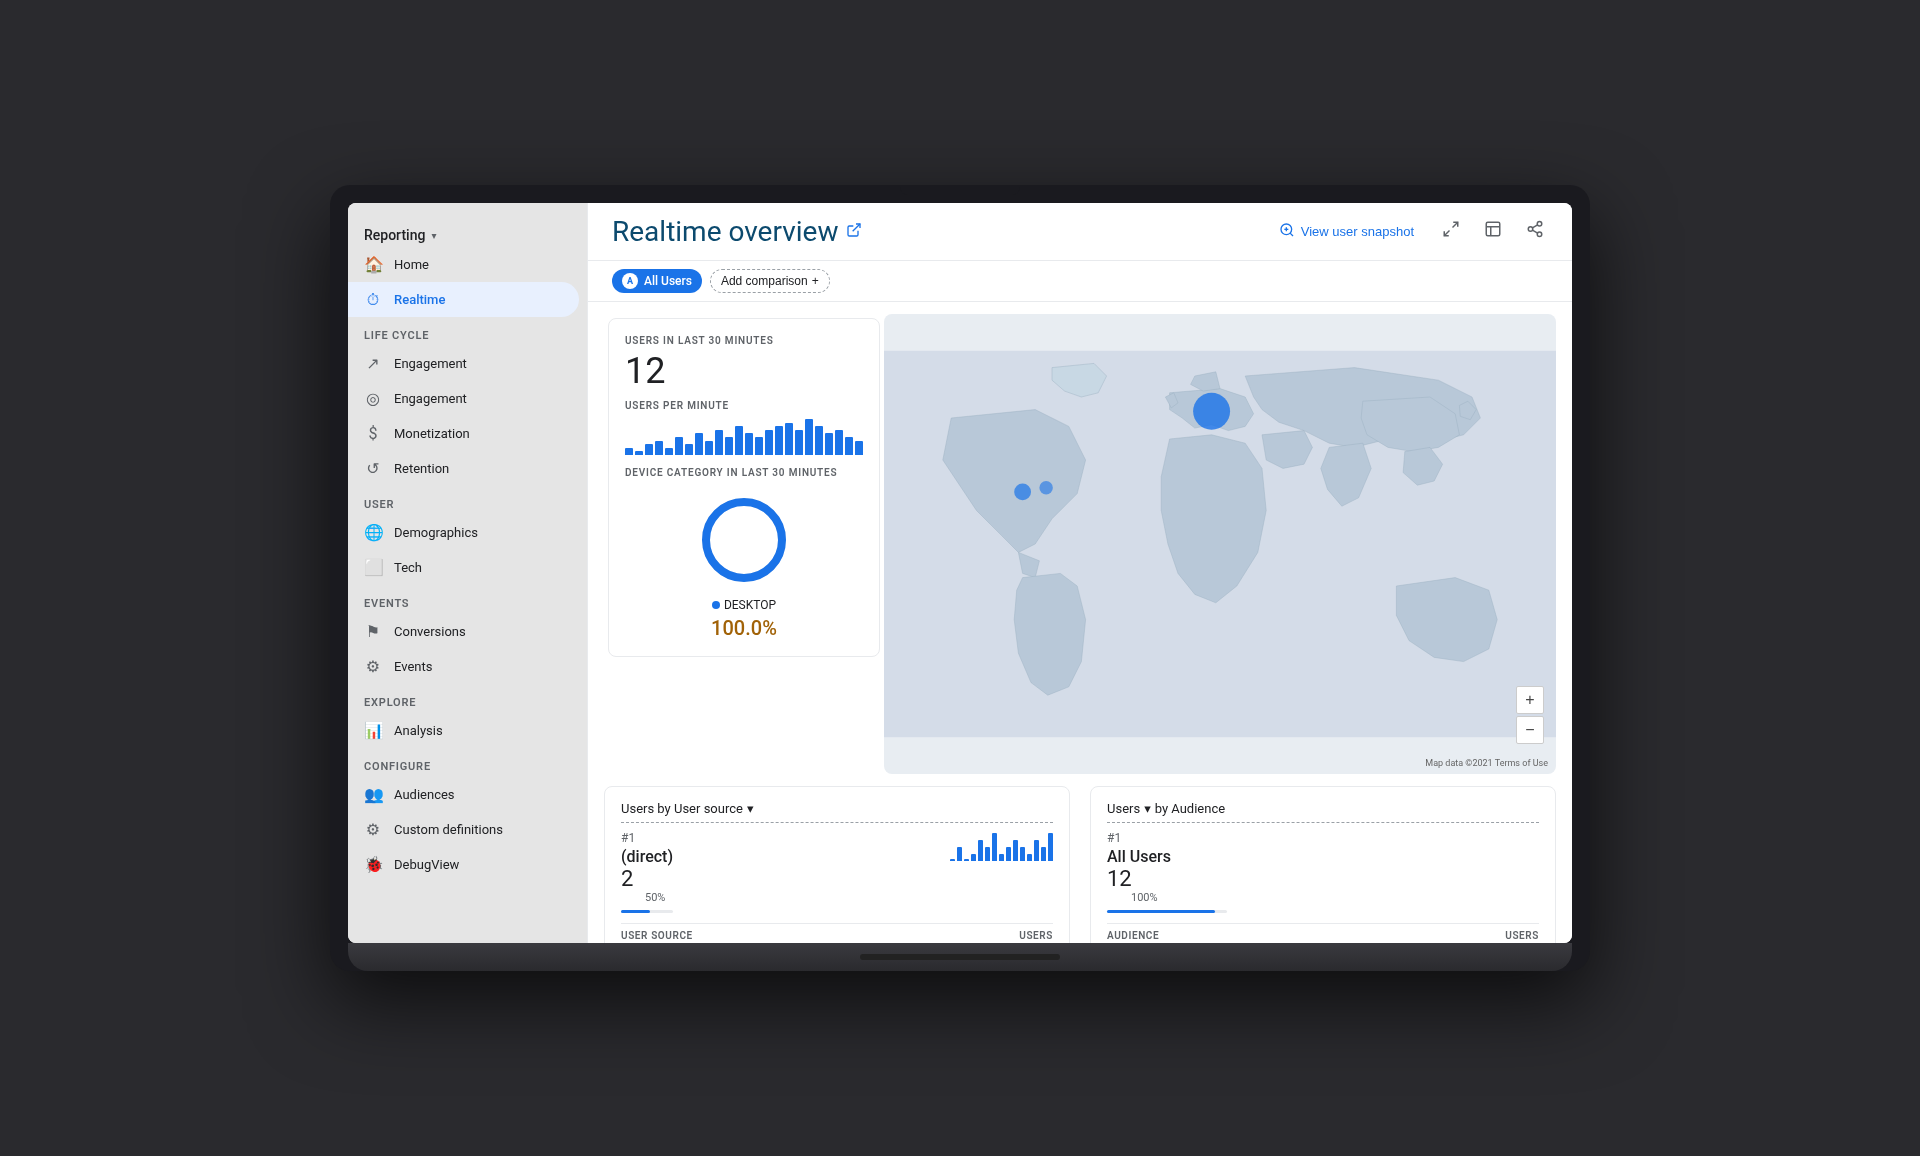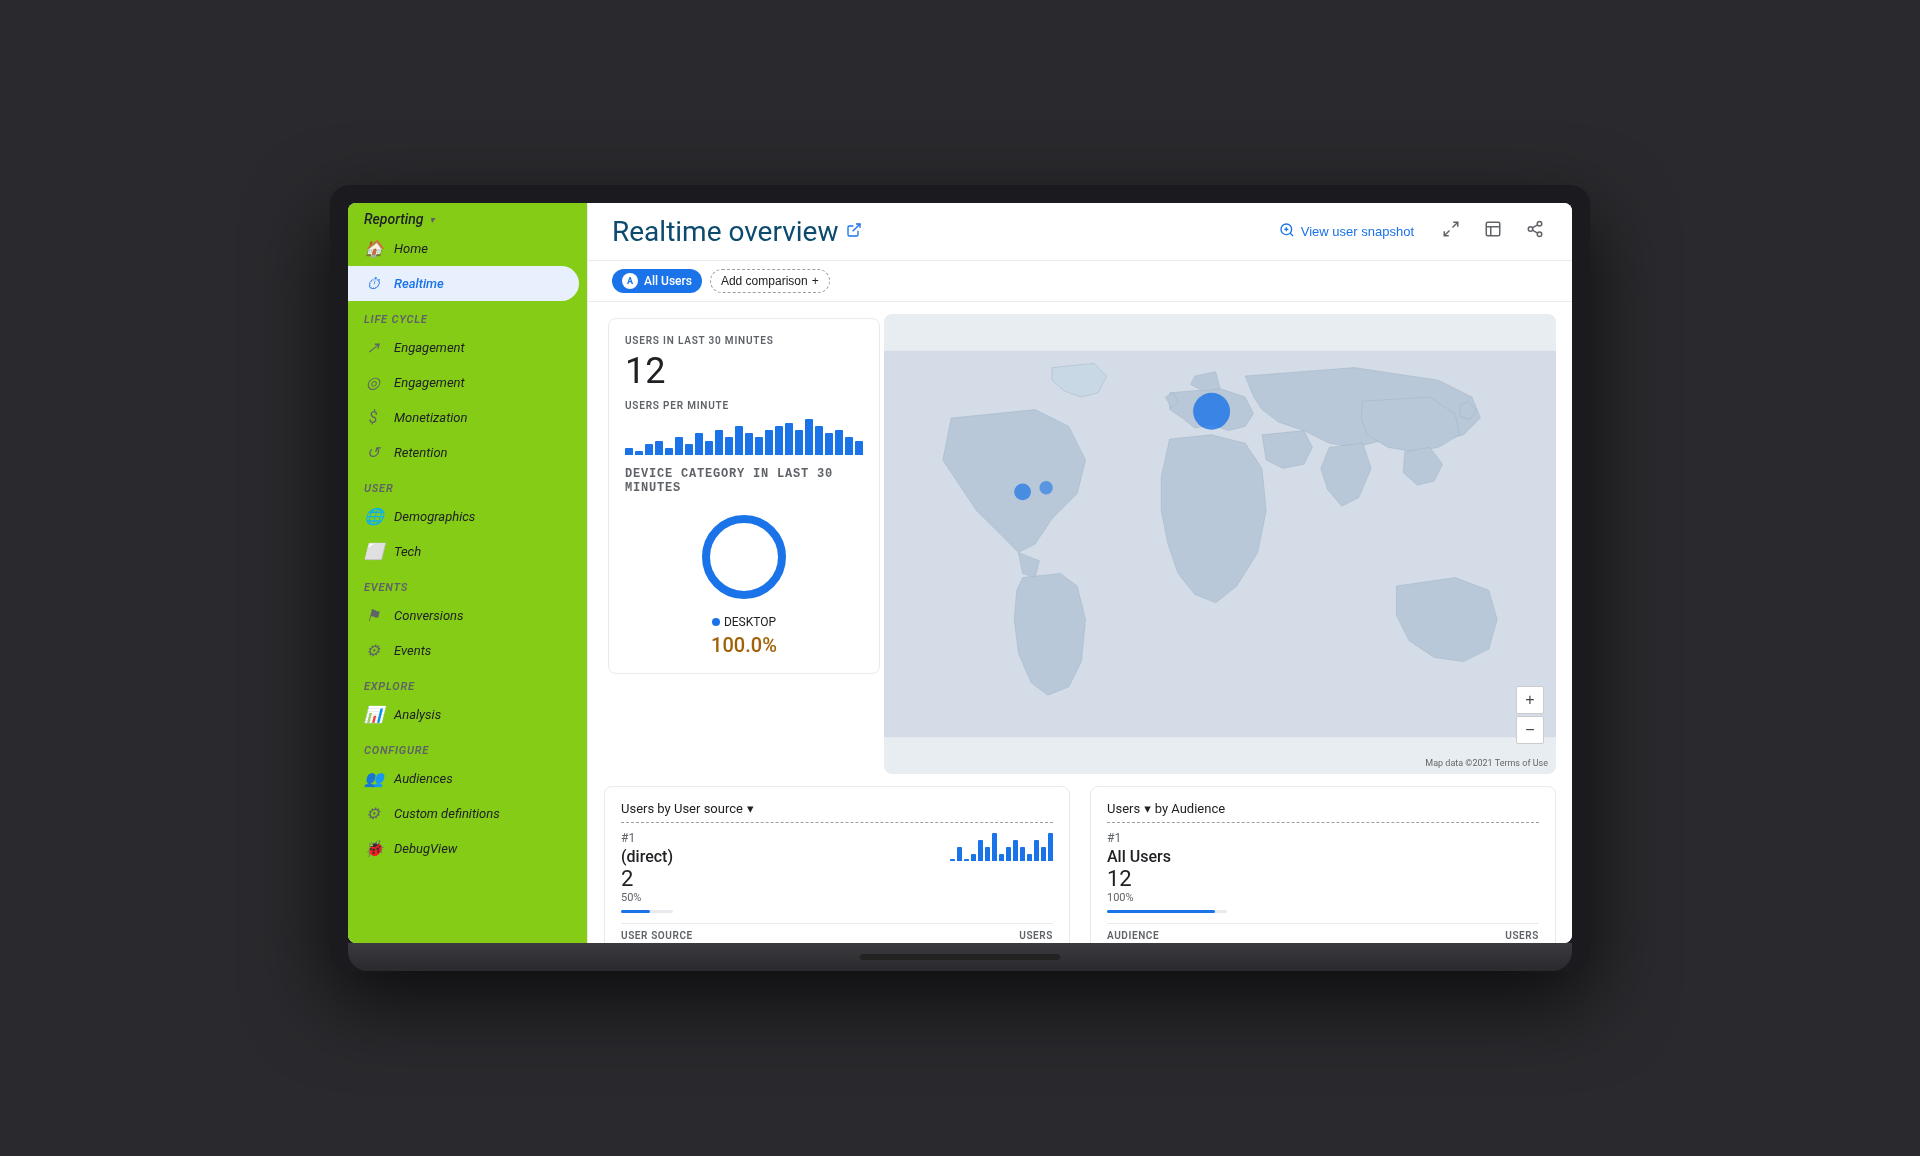--- a/index.html
+++ b/index.html
@@ -54,25 +54,24 @@
     }
     .app-container {
       display: flex;
       flex: 1;
       overflow: hidden;
     }
     
     .sidebar {
       width: 240px;
       min-width: 240px;
-      background: #84cc16;
+      background: #e5e5e5;
       border-right: 1px solid #e8eaed;
       overflow-y: auto;
-      padding: 0 0;
-      font-style: italic;
+      padding: 16px 0;
     }
     .sidebar-header {
       padding: 8px 16px 4px 16px;
       display: flex;
       align-items: center;
       gap: 6px;
     }
     .sidebar-header-text {
       font-size: 14px;
       color: #202124;
@@ -278,28 +277,27 @@
       width: 8px;
       border-radius: 1px 1px 0 0;
     }
     .donut-section {
       display: flex;
       flex-direction: column;
       align-items: center;
       margin-top: 8px;
     }
     .donut-label {
-      font-size: 12px;
+      font-size: 10px;
       font-weight: 600;
       letter-spacing: 0.8px;
       color: #5f6368;
       text-transform: uppercase;
       margin-bottom: 12px;
       align-self: flex-start;
-      font-family: Liberation Mono, monospace;
     }
     .donut-legend {
       margin-top: 8px;
       font-size: 12px;
       color: #202124;
     }
     .donut-legend-item {
       display: flex;
       align-items: center;
       gap: 4px;
@@ -349,20 +347,21 @@
     }
     .data-card-value {
       font-size: 22px;
       font-weight: 400;
       color: #202124;
     }
     .data-card-pct {
       font-size: 11px;
       color: #5f6368;
       margin-bottom: 6px;
+      margin-left: 24px;
     }
     .data-card-bar-bg {
       height: 3px;
       background: #e8eaed;
       border-radius: 2px;
       margin-bottom: 10px;
     }
     .data-card-bar-fill {
       height: 3px;
       background: #1a73e8;

